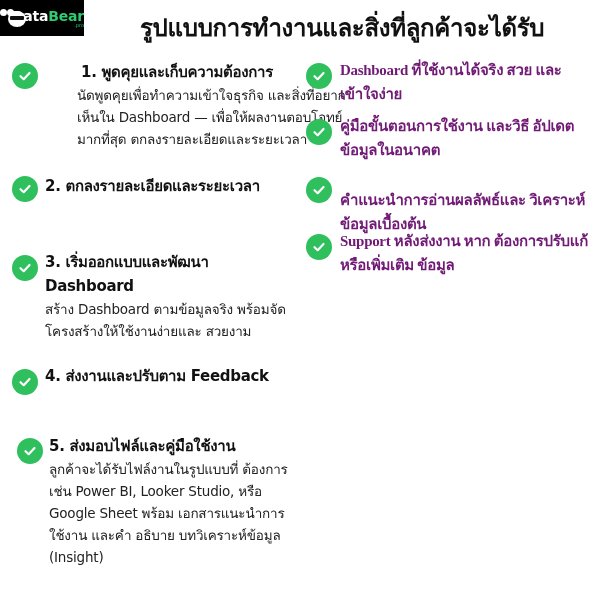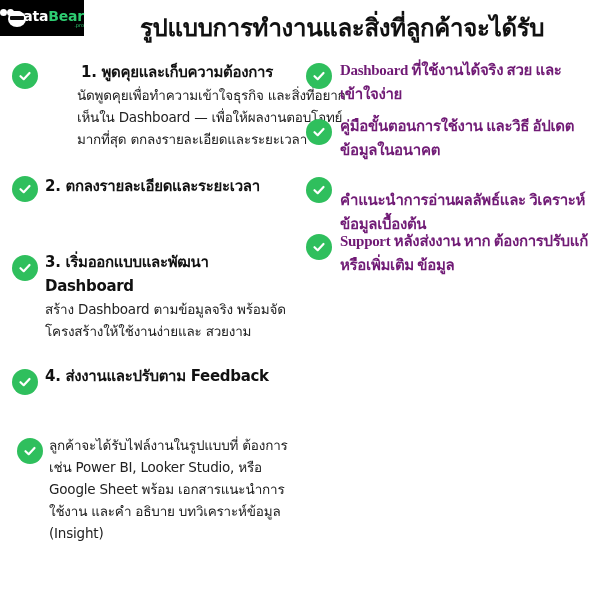--- a/index.html
+++ b/index.html
@@ -92,20 +92,21 @@
 <div class="step" style="left:45px; top:364px; width:270px;">
   <div class="step-title">4. ส่งงานและปรับตาม Feedback</div>
 </div>
 
 <div class="check" style="left:17px; top:438px;">
     <svg viewBox="0 0 14 14">
       <path d="M2.5 7.2 L5.7 10.2 L11.5 4" stroke="#fff" stroke-width="2.2" fill="none" stroke-linecap="round" stroke-linejoin="round"></path>
     </svg>
   </div>
 <div class="step" style="left:49px; top:434px; width:250px;">
+  <div class="step-title">5. ส่งมอบไฟล์และคู่มือใช้งาน</div>
   <div class="step-desc">ลูกค้าจะได้รับไฟล์งานในรูปแบบที่ ต้องการ เช่น Power BI, Looker Studio, หรือ Google Sheet พร้อม เอกสารแนะนำการใช้งาน และคำ อธิบาย บทวิเคราะห์ข้อมูล (Insight)</div>
 </div>
 
 <div class="check" style="left:306px; top:63px;">
     <svg viewBox="0 0 14 14">
       <path d="M2.5 7.2 L5.7 10.2 L11.5 4" stroke="#fff" stroke-width="2.2" fill="none" stroke-linecap="round" stroke-linejoin="round"></path>
     </svg>
   </div>
 <div class="deliv" style="top:58px;">Dashboard ที่ใช้งานได้จริง สวย และเข้าใจง่าย</div>
 

